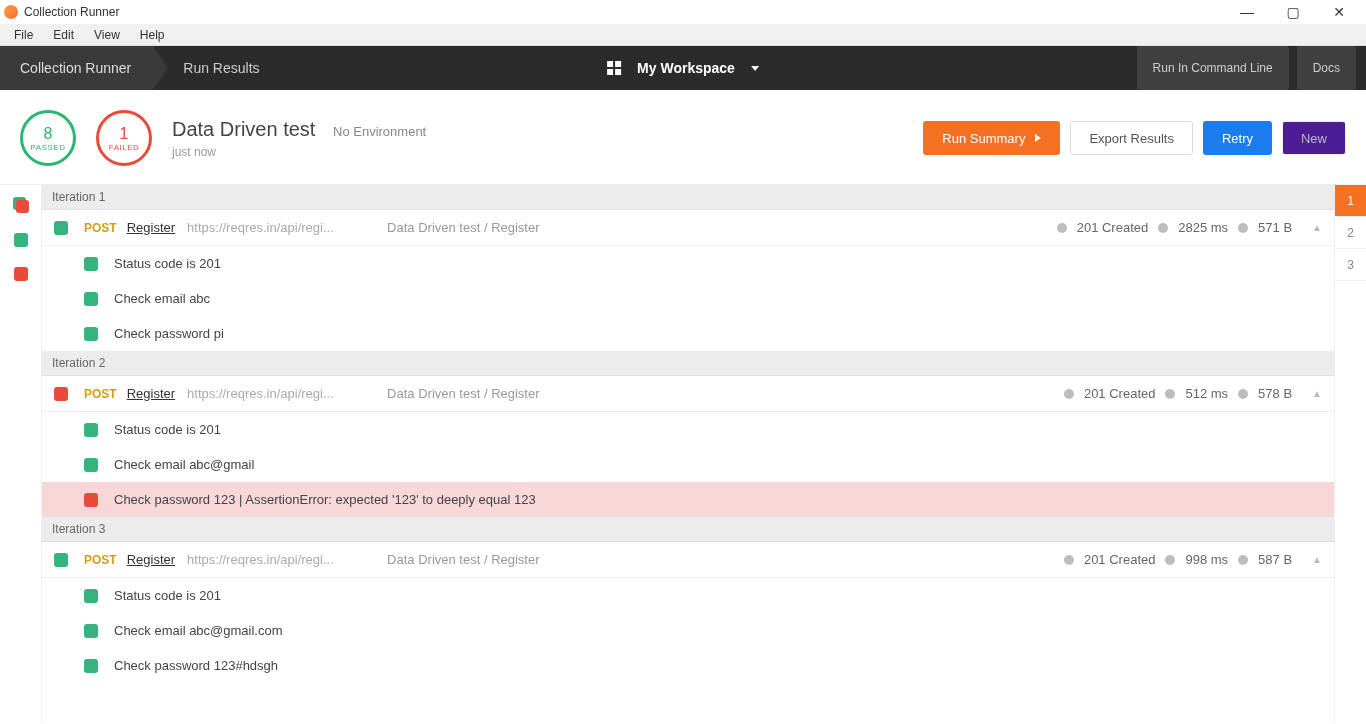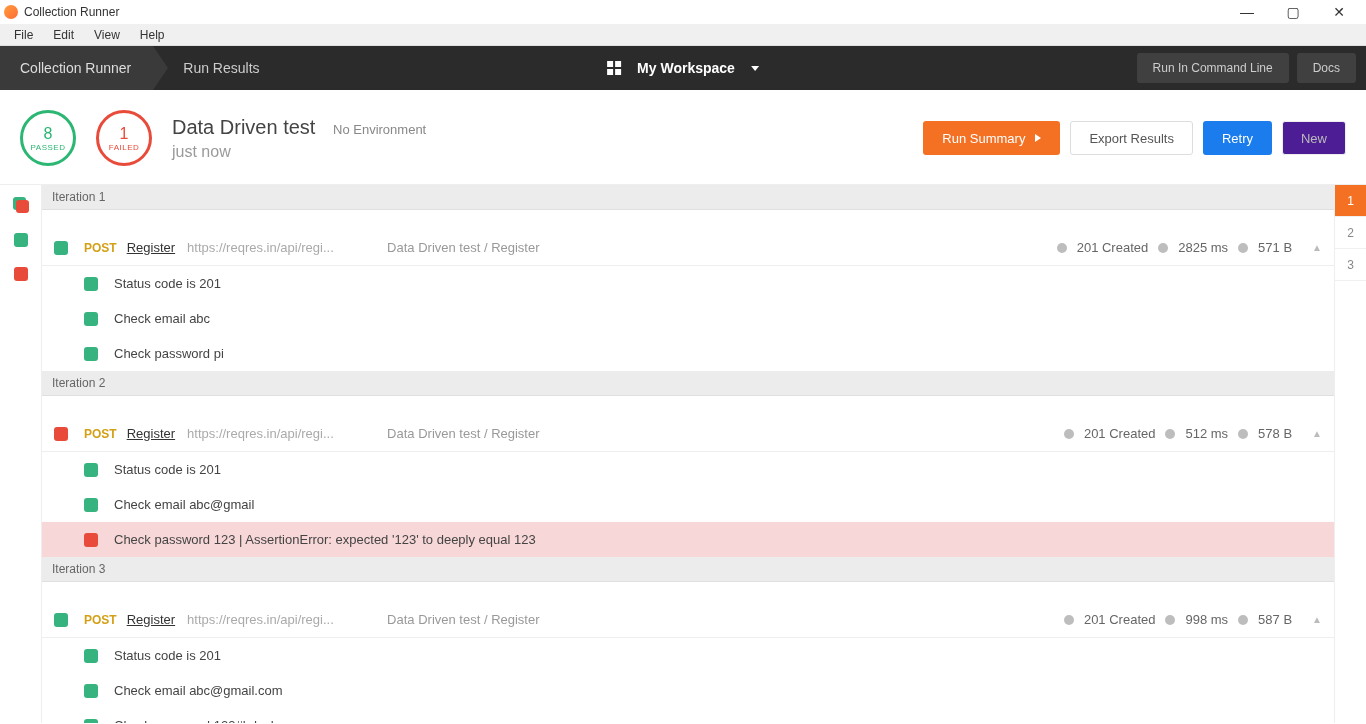--- a/index.html
+++ b/index.html
@@ -21,53 +21,53 @@
 .crumb { height:44px; display:flex; align-items:center; padding:0 22px 0 20px; font-size:14px; position:relative; }
 .crumb.primary { background:#3a3a3a; color:#ddd; }
 .crumb.primary::after { content:""; position:absolute; right:-15px; top:0; border-top:22px solid transparent; border-bottom:22px solid transparent; border-left:15px solid #3a3a3a; z-index:2; }
 .crumb.secondary { color:#ccc; padding-left:30px; }
 .crumb.secondary::after { content:""; position:absolute; right:-15px; top:0; border-top:22px solid transparent; border-bottom:22px solid transparent; border-left:15px solid #2b2b2b; z-index:1; }
 .workspace { position:absolute; left:50%; transform:translateX(-50%); display:flex; align-items:center; gap:16px; color:#fff; font-weight:600; font-size:14px; }
 .grid-icon { display:grid; grid-template-columns:6px 6px; grid-template-rows:6px 6px; gap:2px; }
 .grid-icon span { background:#fff; }
 .caret-down { width:0; height:0; border-left:4px solid transparent; border-right:4px solid transparent; border-top:5px solid #fff; }
 .darkbar-right { margin-left:auto; display:flex; gap:8px; padding-right:10px; }
-.darkbtn { background:#404040; color:#ccc; padding:0 16px; height:30px; display:flex; align-items:center; border-radius:3px; font-size:12px; }
+.darkbtn { background:#404040; color:#ccc; padding:0 16px; height:44px; display:flex; align-items:center; border-radius:3px; font-size:12px; }
 
 
 .summary { display:flex; align-items:center; padding:20px 20px 18px 20px; border-bottom:1px solid #eee; }
 .ring { width:56px; height:56px; border-radius:50%; border:3px solid; display:flex; flex-direction:column; align-items:center; justify-content:center; margin-right:20px; }
 .ring.pass { border-color:#2bb673; color:#2bb673; }
 .ring.fail { border-color:#e84b3a; color:#e84b3a; }
 .ring .num { font-size:16px; }
 .ring .lbl { font-size:8px; letter-spacing:0.5px; }
 .run-title h2 { font-size:20px; font-weight:400; color:#444; display:inline-block; margin-right:14px; }
 .env { color:#888; font-size:13px; }
-.timeago { color:#9a9a9a; font-size:16px; margin-top:4px; }
+.timeago { color:#9a9a9a; font-size:12px; margin-top:4px; }
 .actions { margin-left:auto; display:flex; gap:10px;padding-left:8px; }
 .btn { height:34px; padding:0 18px; display:flex; align-items:center; border-radius:3px; font-size:13px; border:1px solid transparent; }
 .btn.orange { background:#f47023; color:#fff; }
 .btn.orange .play { margin-left:10px; width:0; height:0; border-top:4px solid transparent; border-bottom:4px solid transparent; border-left:6px solid #fff; }
 .btn.grey { background:#fff; color:#555; border-color:#ddd; }
 .btn.blue { background:#1b7ced; color:#fff; }
 .btn.disabled { background:#4c1d95; color:#bbb; border-color:#eee; }
 
 
 .body { display:flex; height:calc(724px - 24px - 22px - 44px - 96px); }
 .leftrail { width:42px; background:#fff; border-right:1px solid #eee; padding-top:12px; display:flex; flex-direction:column; align-items:center; gap:20px; }
 .stack-icon { position:relative; width:16px; height:16px; }
 .stack-icon .a { position:absolute; width:13px; height:13px; border-radius:3px; background:#36b37e; top:0; left:0; }
 .stack-icon .b { position:absolute; width:13px; height:13px; border-radius:3px; background:#e84b3a; bottom:0; right:0; }
 .sq { width:14px; height:14px; border-radius:3px; }
 .sq.green { background:#36b37e; }
 .sq.red { background:#e84b3a; }
 
 .results { flex:1; overflow-y:auto; overflow-x:hidden; }
 .iter-head { background:#ececec; color:#666; font-size:12px; padding:5px 10px; border-bottom:1px solid #e0e0e0; }
-.req-row { display:flex; align-items:center; padding:10px 12px; border-bottom:1px solid #eee; font-size:13px;margin-top:20px; }
+.req-row { display:flex; align-items:center; padding:10px 12px; border-bottom:1px solid #eee; font-size:13px; }
 .dot { width:14px; height:14px; border-radius:3px; margin-right:16px; }
 .dot.green { background:#36b37e; }
 .dot.red { background:#e84b3a; }
 .method { color:#d4a017; font-weight:600; margin-right:10px; font-size:12px; }
 .req-name { color:#333; margin-right:12px;text-decoration:underline; }
 .req-url { color:#aaa; width:160px; white-space:nowrap; overflow:hidden; text-overflow:ellipsis; }
 .req-path { color:#999; margin-left:40px; flex:1; }
 .meta { display:flex; align-items:center; gap:10px; color:#666; }
 .mdot { width:10px; height:10px; border-radius:50%; background:#bdbdbd; }
 .chev { margin-left:20px; color:#bbb; font-size:10px; }

